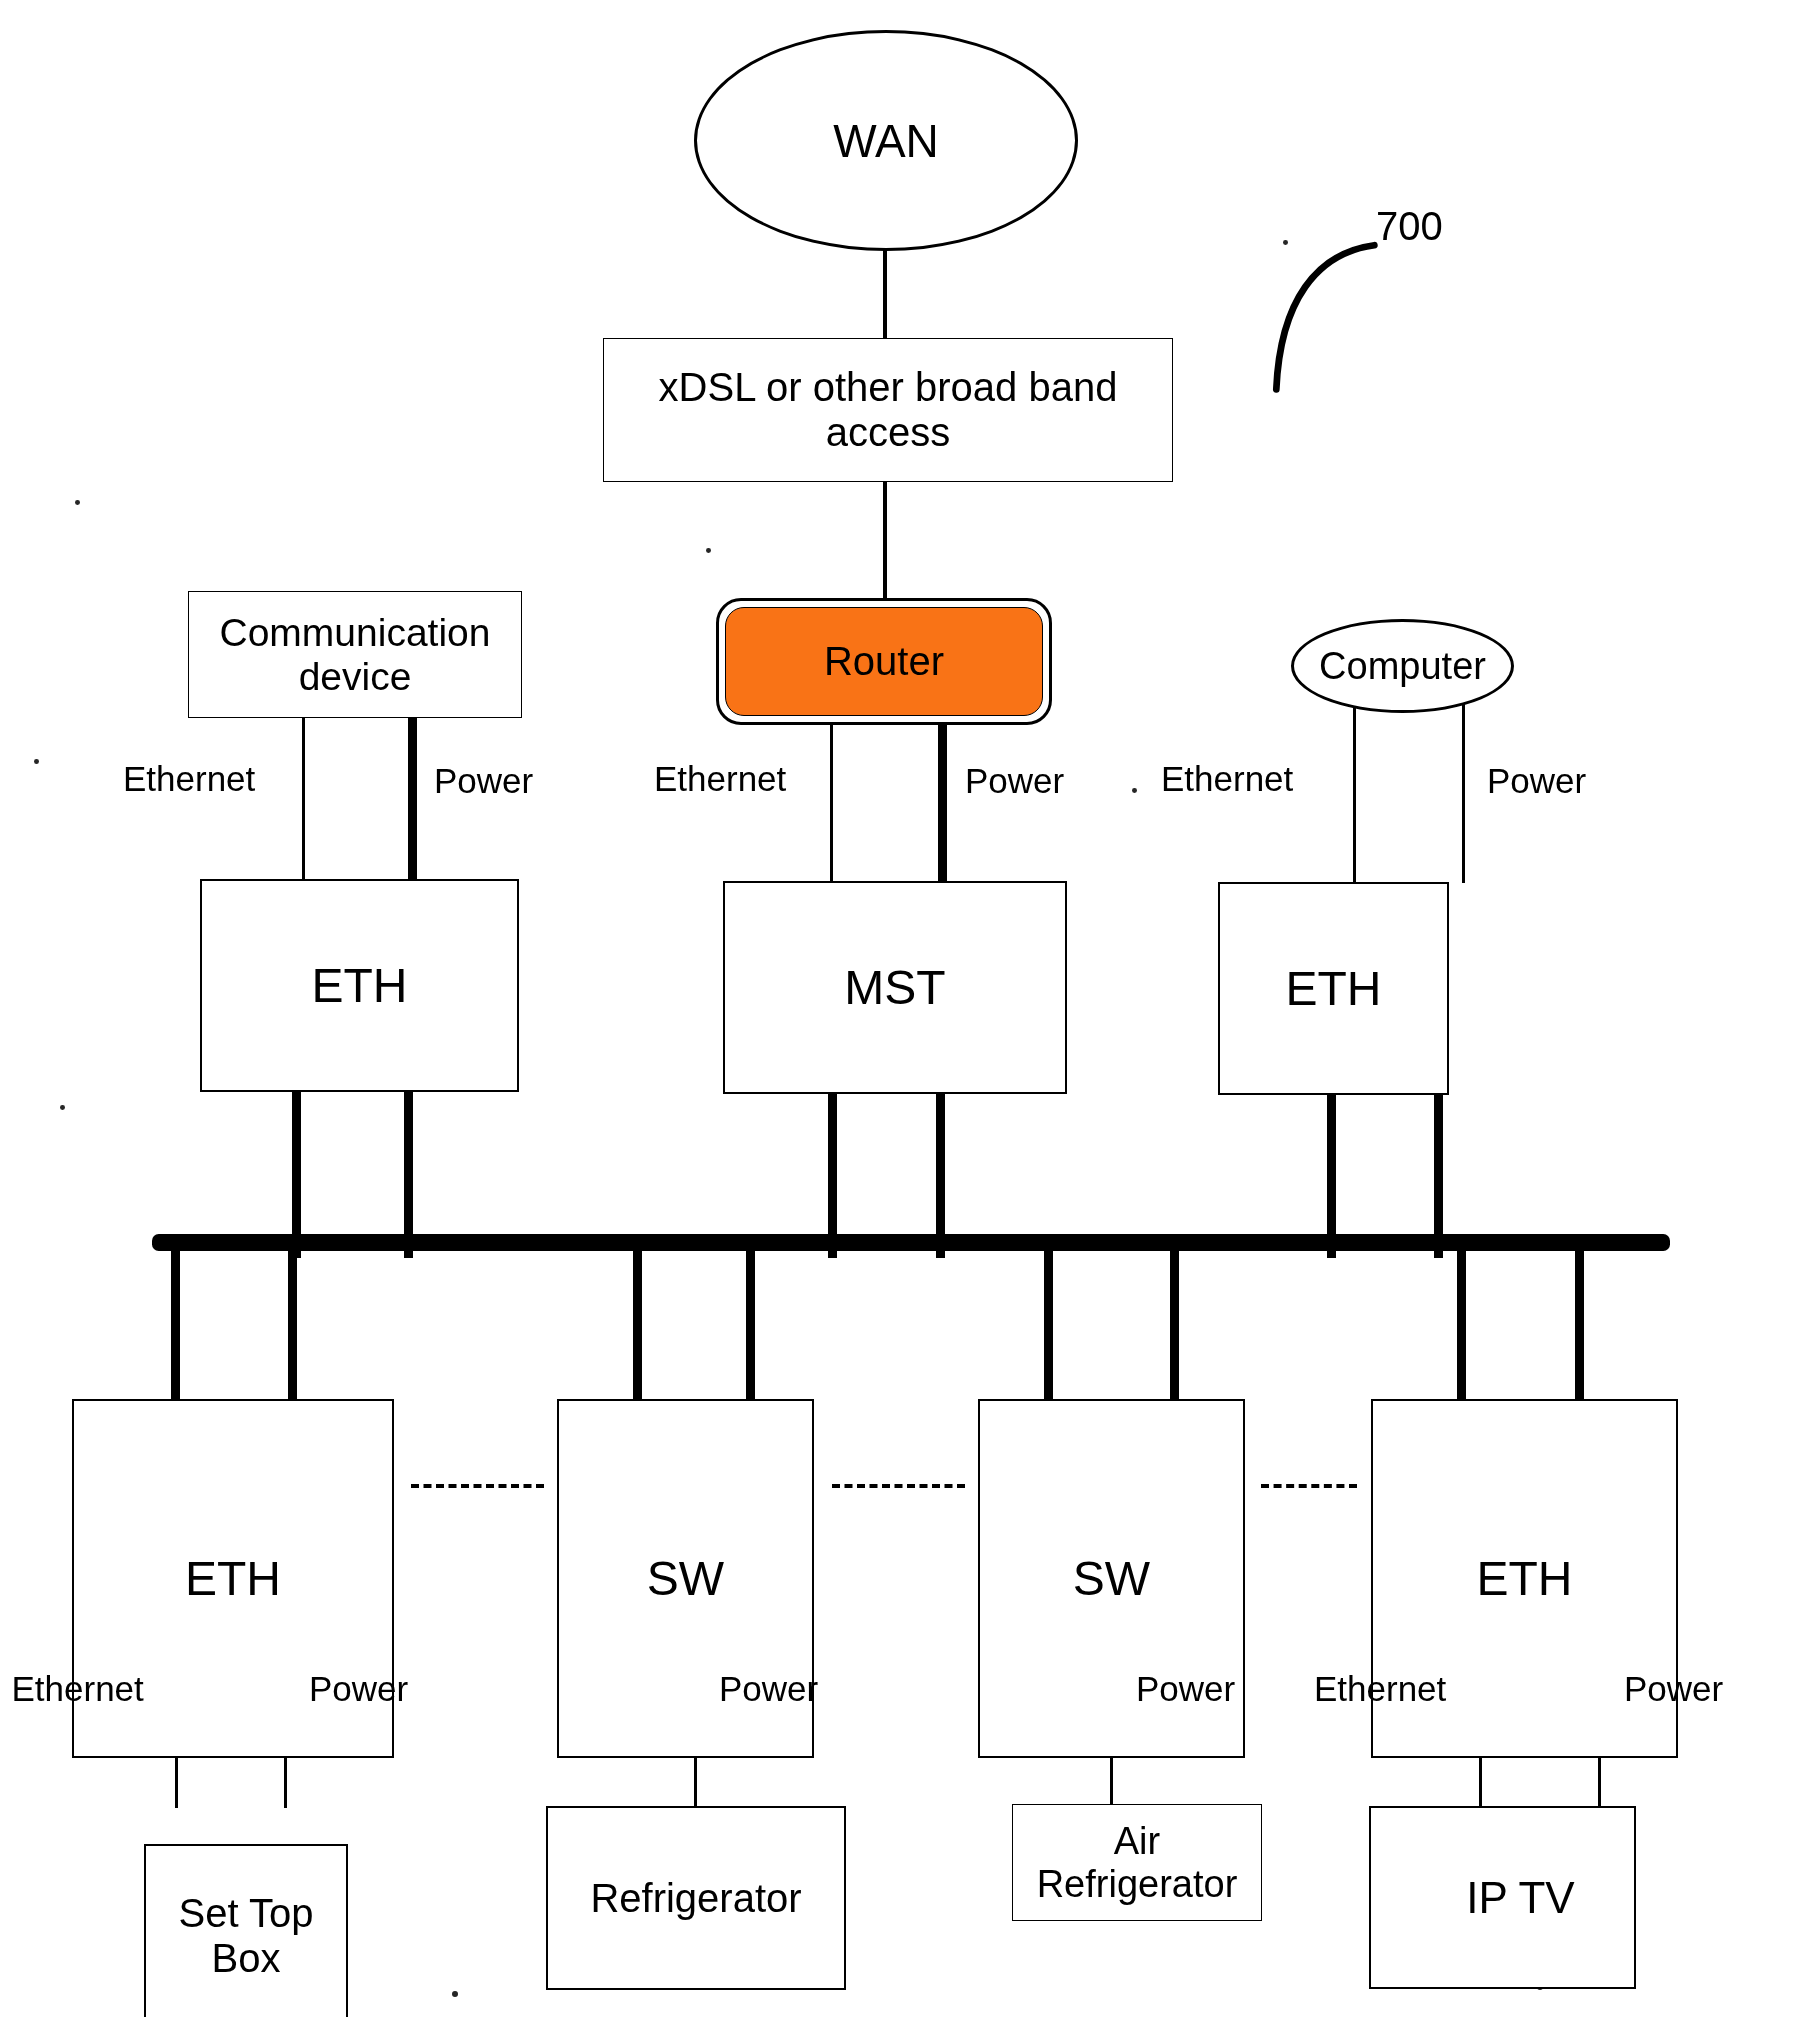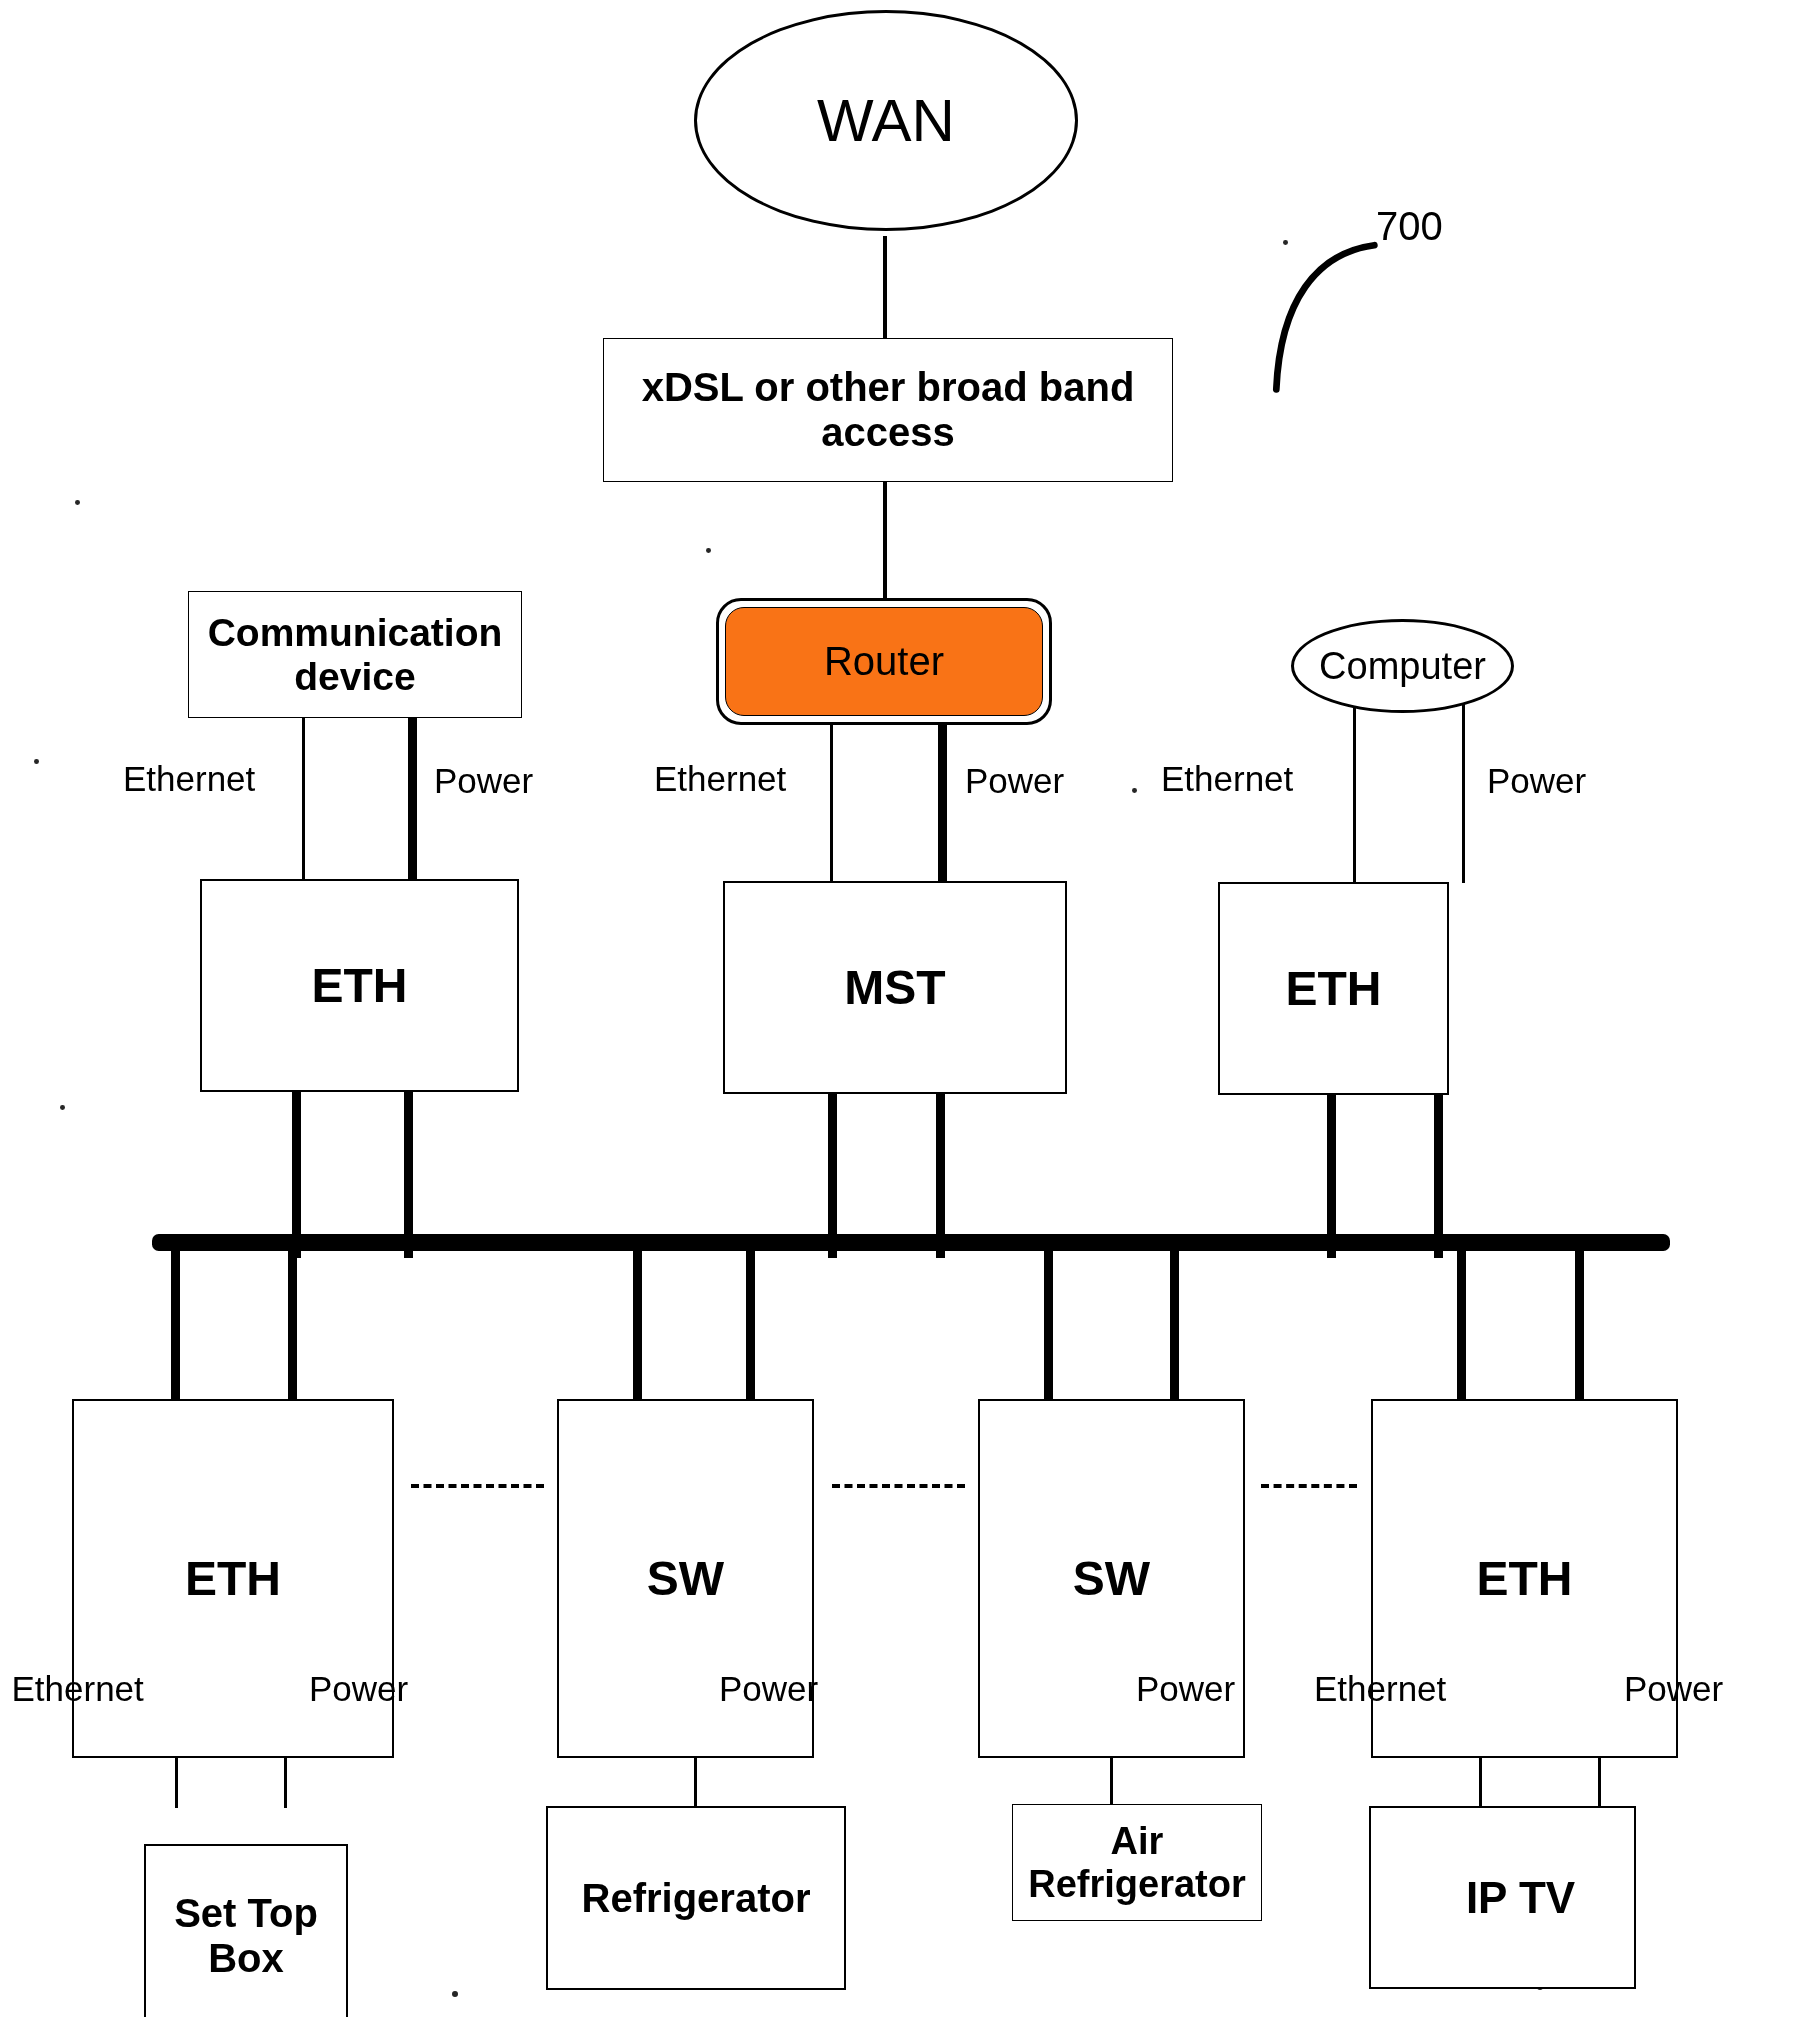--- a/index.html
+++ b/index.html
@@ -14,21 +14,21 @@
     box-sizing:border-box;
     display:flex;
     align-items:center;
     justify-content:center;
     text-align:center;
     line-height:1.12;
     font-size:38px;
     z-index:5;
   }
   .box.thin{border-width:1.9px;}
-  .box span{display:block;font-weight:bold;}
+  .box span{display:block;}
 
   
   .router-outer{
     position:absolute;
     border:3.8px solid #000;
     border-radius:25px;
     background:#fff;
     box-sizing:border-box;
     z-index:5;
   }
@@ -101,21 +101,21 @@
   <div class="speck" style="left:1132px;top:788px;width:4.8px;height:4.8px;"></div>
   <div class="speck" style="left:1537px;top:1984px;width:5.8px;height:5.8px;"></div>
   <div class="speck" style="left:452px;top:1991px;width:5.8px;height:5.8px;"></div>
   <div class="speck" style="left:1283px;top:240px;width:4.8px;height:4.8px;"></div>
 
   <svg class="leader" style="left:1259px;top:226px;width:173px;height:173px;" viewBox="0 0 180 180">
     <path d="M 120 20 C 60 28, 22 78, 18 170" fill="none" stroke="#000" stroke-width="7" stroke-linecap="round"></path>
   </svg>
   <div class="ref-num" style="left:1376px;top:204px;">700</div>
 
-  <div class="ellipse" style="left:694px;top:10px;width:384px;height:221px;font-size:60px;">
+  <div class="ellipse" style="left:694px;top:30px;width:384px;height:221px;font-size:46px;">
     <span>WAN</span>
   </div>
 
   <div class="vline plain" style="left:883px;top:236px;height:106px;"></div>
 
   <div class="box thin" style="left:603px;top:338px;width:570px;height:144px;padding:0 17.3px;font-size:40px;">
     <span>xDSL or other broad band access</span>
   </div>
 
   <div class="vline plain" style="left:883px;top:480px;height:118px;"></div>

